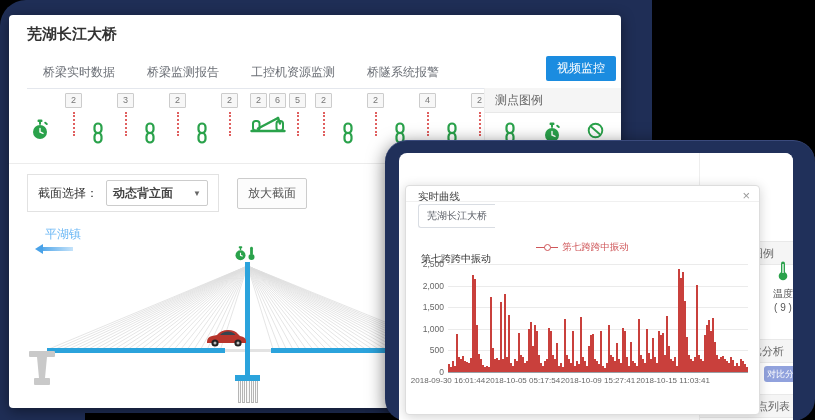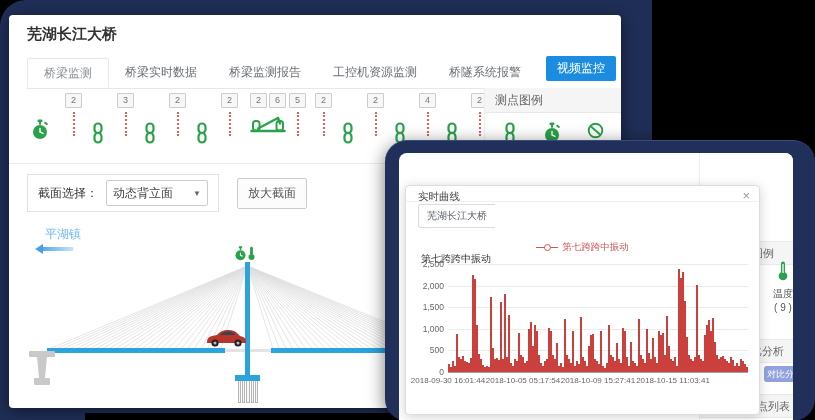--- a/index.html
+++ b/index.html
@@ -32,21 +32,21 @@
   .t-stopwatch .icn{margin-top:9px;}
   .t-ban .icn{margin-top:14px;}
   .t-bridge .icn{margin-top:4px;}
 
   .mw-divider{position:absolute;left:0;top:148px;width:100%;height:1px;background:#ececec;}
 
   .controls{position:absolute;left:18px;top:159px;height:38px;display:flex;align-items:center;}
   .section-box{display:flex;align-items:center;border:1px solid #e2e2e2;padding:5px 10px;height:26px;}
   .section-label{font-size:12px;color:#333;margin-right:8px;}
   .section-select{width:88px;height:24px;border:1px solid #ccc;border-radius:2px;font-size:12px;color:#444;
-                  display:flex;align-items:center;justify-content:space-between;padding:0 6px;background:#fff;cursor:pointer;}
+                  display:flex;align-items:center;justify-content:space-between;padding:0 6px;background:#fff;cursor:pointer;font-weight:bold;}
   .caret{font-size:8px;color:#666;}
   .zoom-btn{margin-left:18px;border:1px solid #ccc;background:#fcfcfc;color:#555;font-size:12px;
             padding:6px 10px;border-radius:2px;cursor:pointer;}
 
   
   .bridge-area{position:absolute;left:0;top:205px;width:612px;height:188px;}
   .side-label{position:absolute;left:36px;top:6px;color:#6cb8f5;font-size:12px;}
   .side-arrow{position:absolute;left:30px;top:27px;width:34px;height:4px;
               background:linear-gradient(to right,#49a2e8,#c5e3fa);}
   .side-arrow::before{content:"";position:absolute;left:-9px;top:-3px;border:5px solid transparent;border-right:8px solid #49a2e8;}
@@ -124,21 +124,20 @@
 </head>
 <body>
 
 <div class="stage">
   <div class="bg-navy"></div>
   <div class="bg-navy-low"></div>
 
   <div class="main-window">
     <div class="mw-title">芜湖长江大桥</div>
     <div class="mw-tabbar">
-        <div class="mw-tab active">桥梁监测</div>
         <div class="mw-tab">桥梁实时数据</div>
         <div class="mw-tab">桥梁监测报告</div>
         <div class="mw-tab">工控机资源监测</div>
         <div class="mw-tab">桥隧系统报警</div>
       </div>
     <div class="video-btn">视频监控</div>
 
     <div class="sensor-strip">
         <div class="strip-item t-stopwatch">
           <div class="badge-slot"></div>

